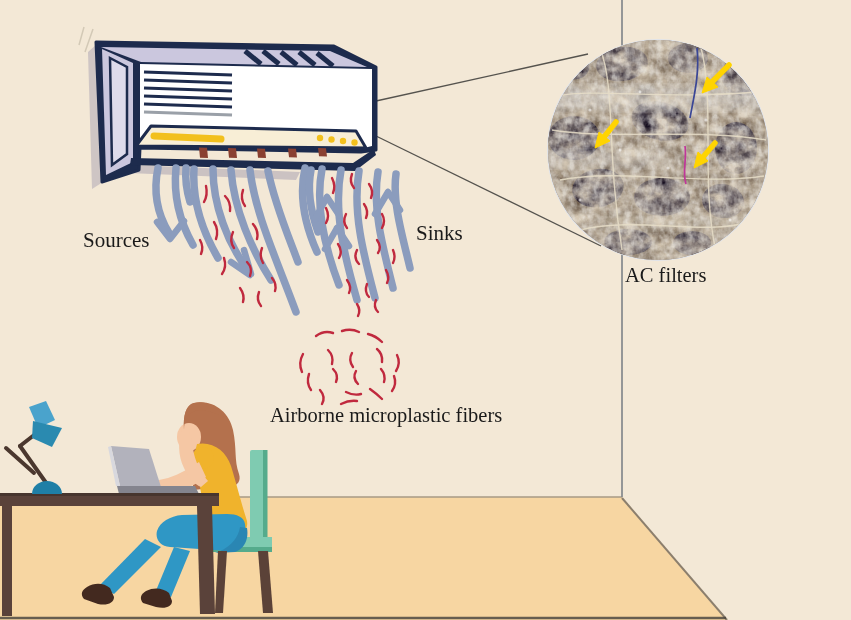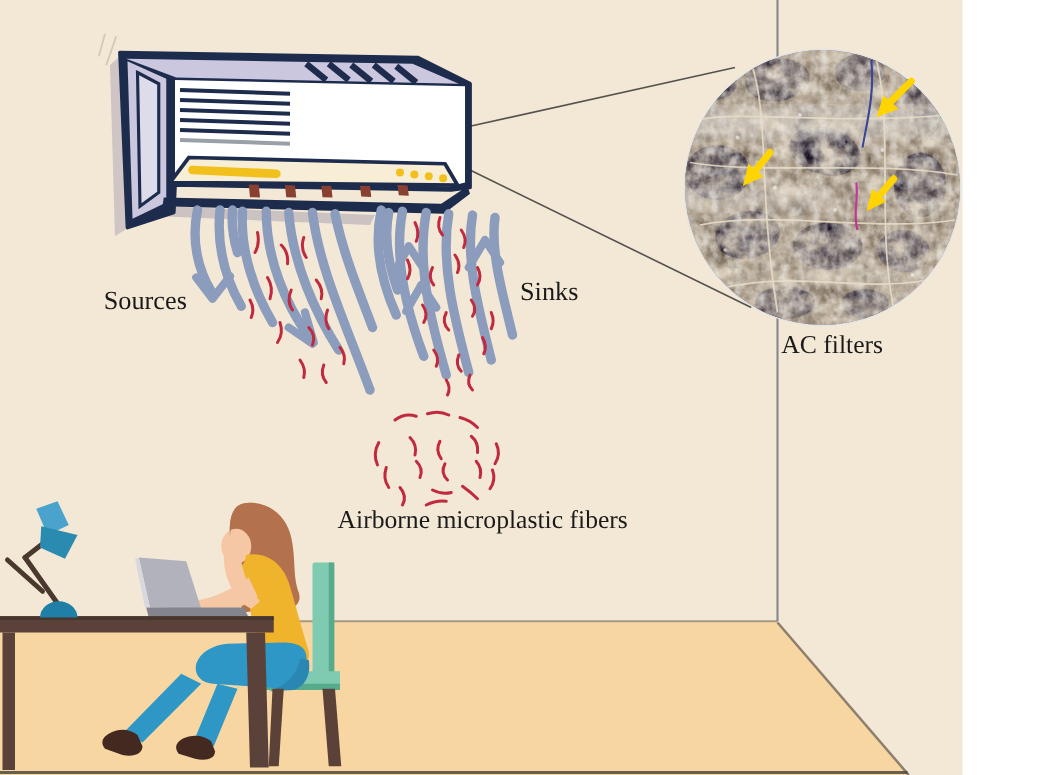--- a/index.html
+++ b/index.html
@@ -1,16 +1,16 @@
 <!DOCTYPE html>
 <html><head>
 <meta charset="utf-8">
 <style>
   html,body{margin:0;padding:0;background:#fff;}
-  #figure{position:relative;width:770px;height:620px;overflow:hidden;
+  #figure{position:relative;width:851px;height:620px;overflow:hidden;
           font-family:"Liberation Serif",serif;}
   #figure svg{position:absolute;inset:0;display:block;}
   text{fill:#1a1a1a;font-family:"Liberation Serif",serif;}
 </style>
 </head>
 <body>
 
 <div id="figure">
 <svg width="851" height="620" viewBox="0 0 851 620">
   <defs>

